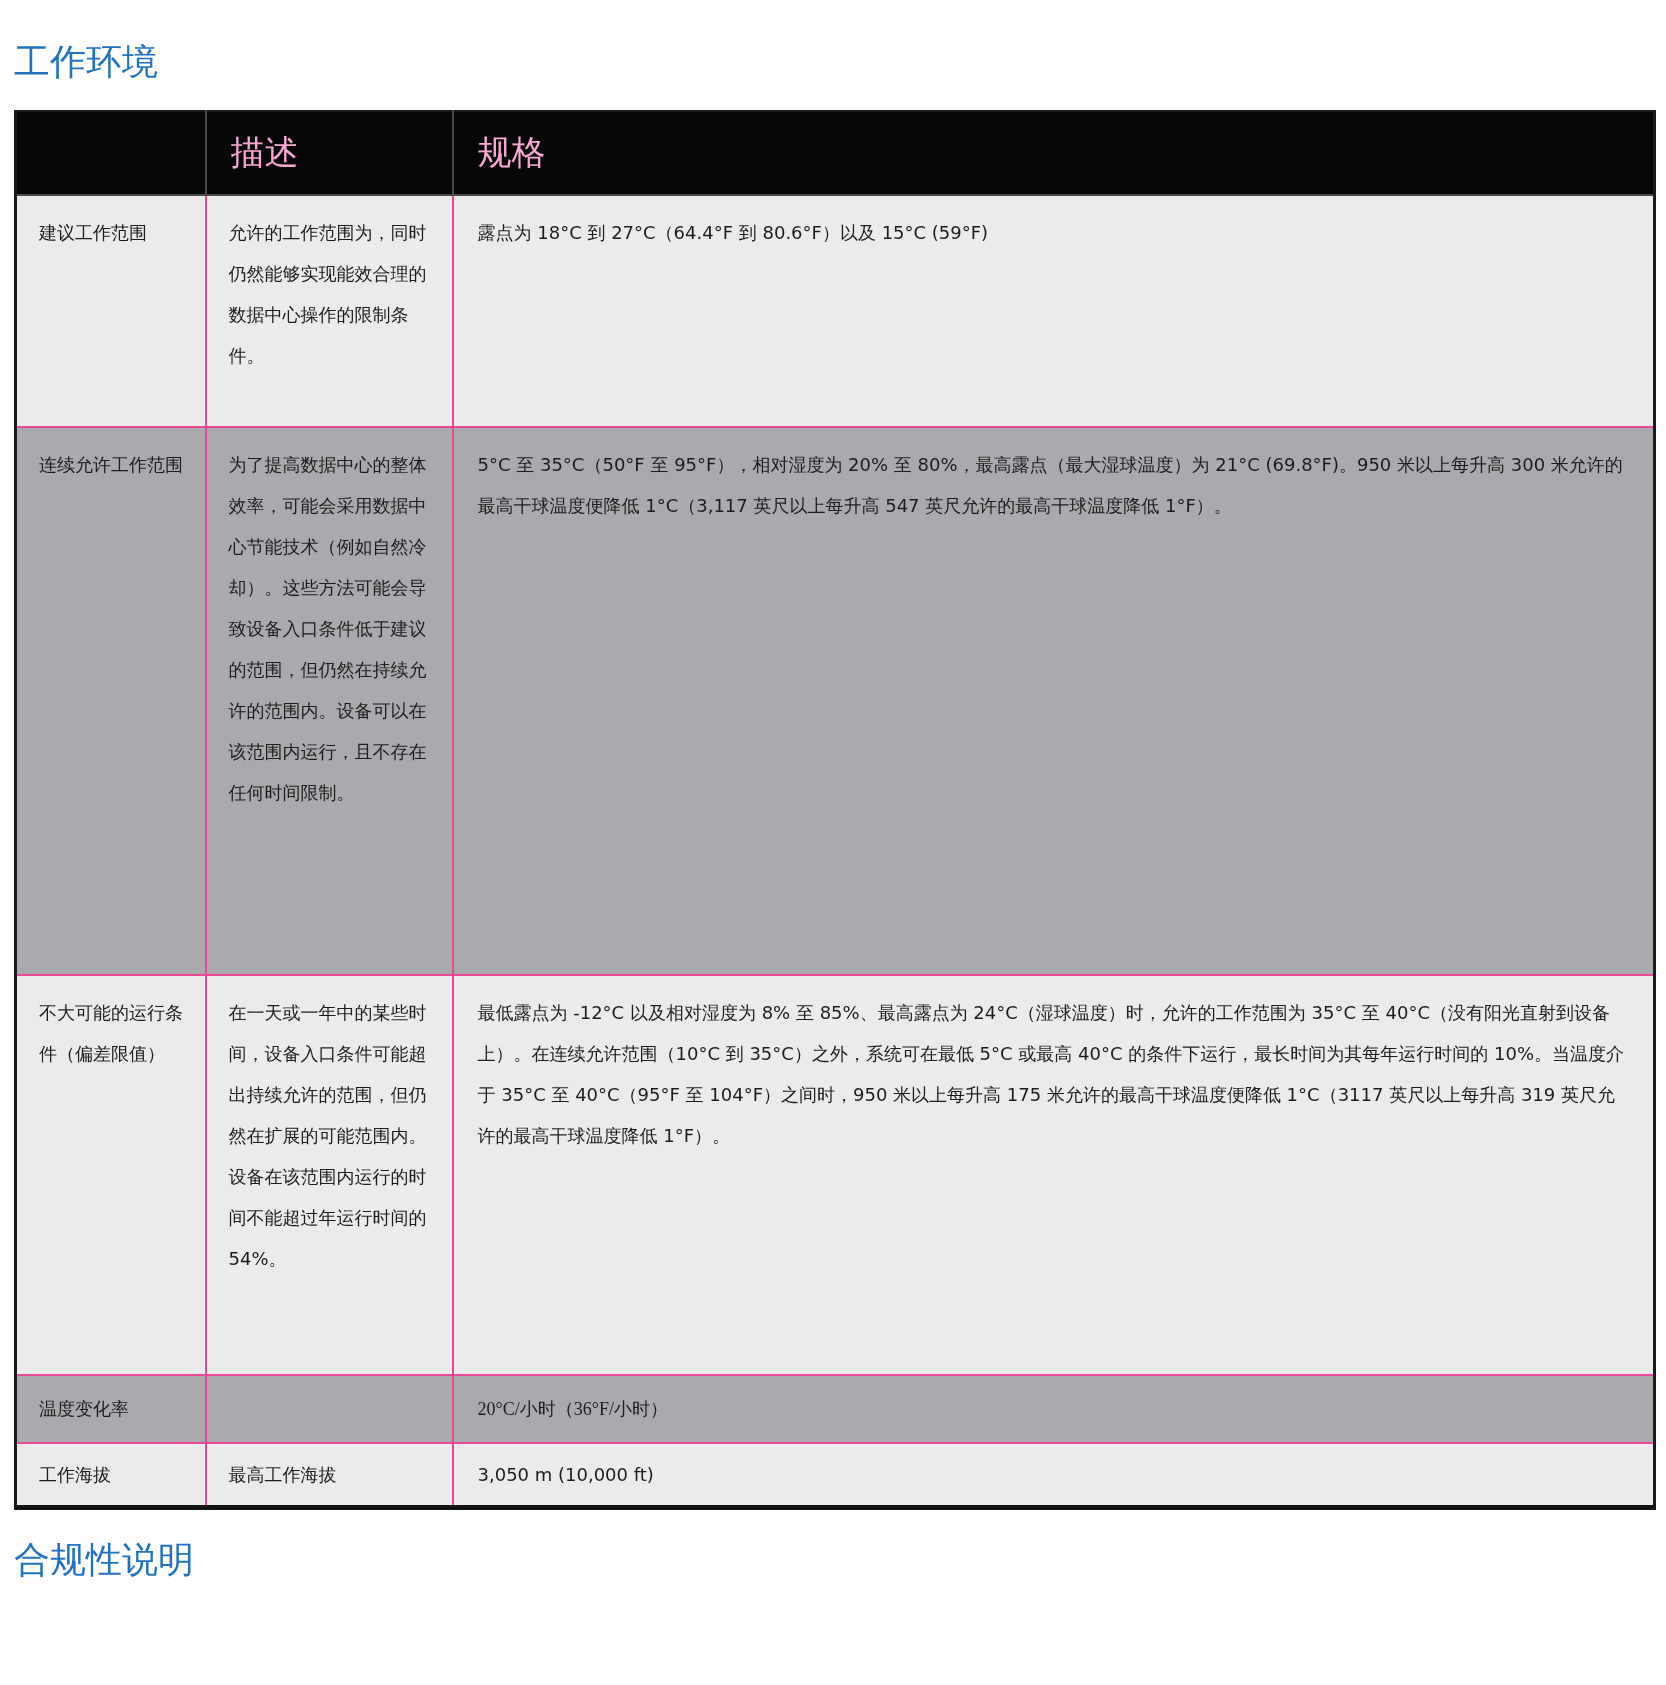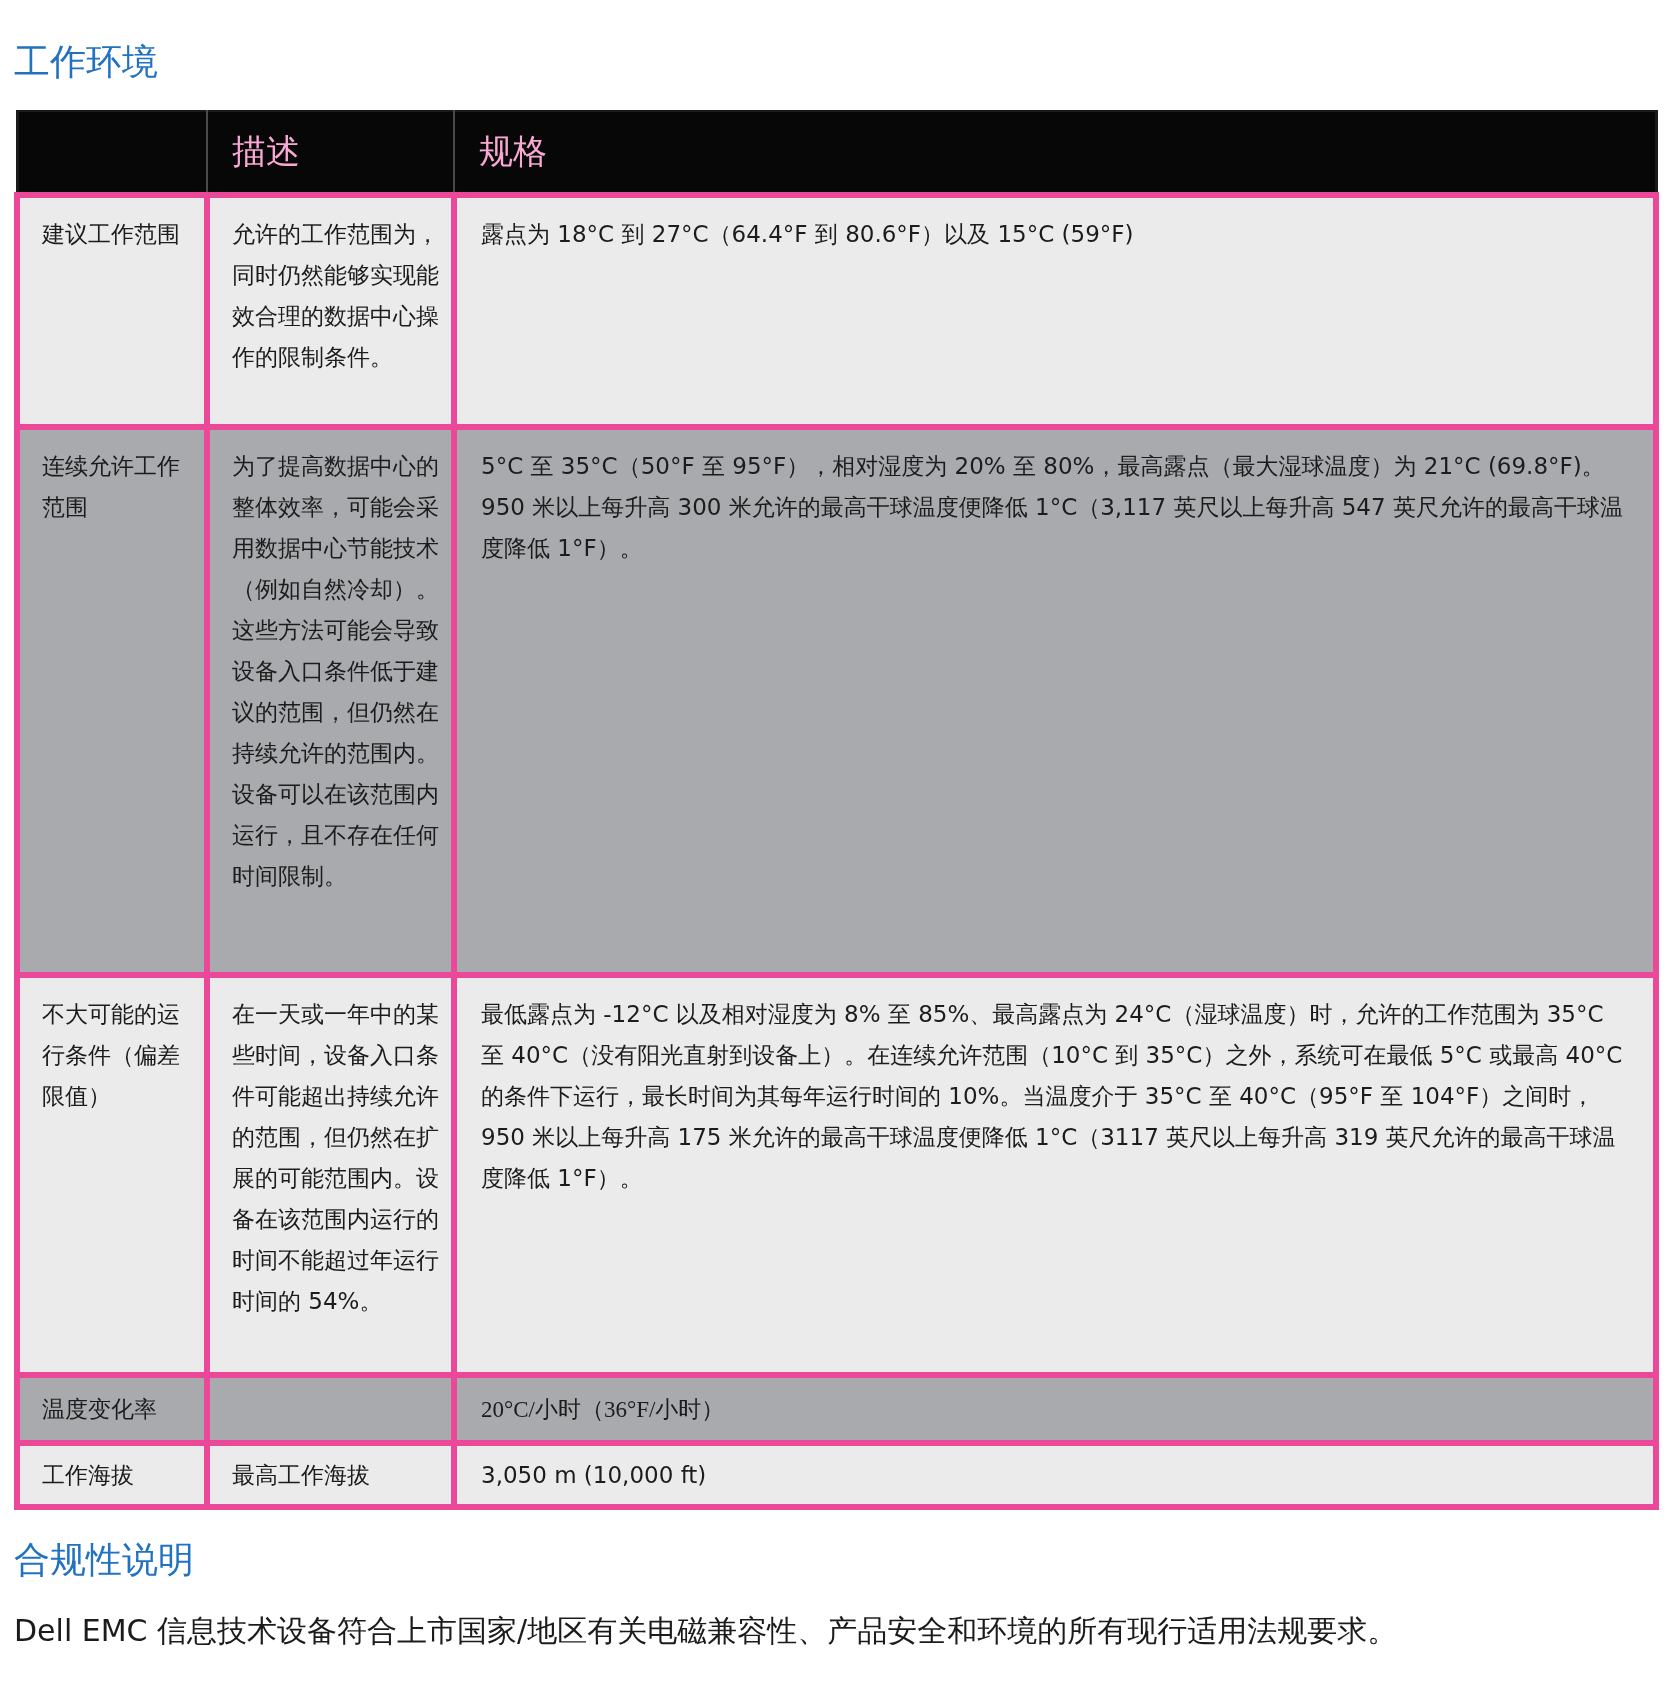--- a/index.html
+++ b/index.html
@@ -56,23 +56,23 @@
     font-size: 34px;
     font-weight: 400;
     text-align: left;
     vertical-align: middle;
     padding: 0 10px 0 24px;
     border: 2px solid #4a4a4a;
     border-top: none;
   }
   tbody td {
     vertical-align: top;
-    font-size: 23px;
+    font-size: 18px;
     line-height: 41px;
-    border: 6px solid #ec4899;
+    border: 2px solid #ec4899;
   }
   td.cell-label {
     padding: 16px 8px 14px 22px;
   }
   td.cell-desc {
     padding: 16px 11px 14px 22px;
   }
   td.cell-spec {
     padding: 16px 26px 14px 24px;
   }
@@ -139,15 +139,14 @@
       <tr class="row-light r5">
         <td class="cell-label">工作海拔</td>
         <td class="cell-desc">最高工作海拔</td>
         <td class="cell-spec">3,050 m (10,000 ft)</td>
       </tr>
     </tbody>
   </table>
 
   <h2 class="section-heading heading-compliance">合规性说明</h2>
 
-  <p class="compliance-text">Dell EMC 信息技术设备符合上市国家/地区有关电磁兼容性、产品安全和环境的所有现行适用法规要求。</p>
 
 </div>
 
 </body></html>

